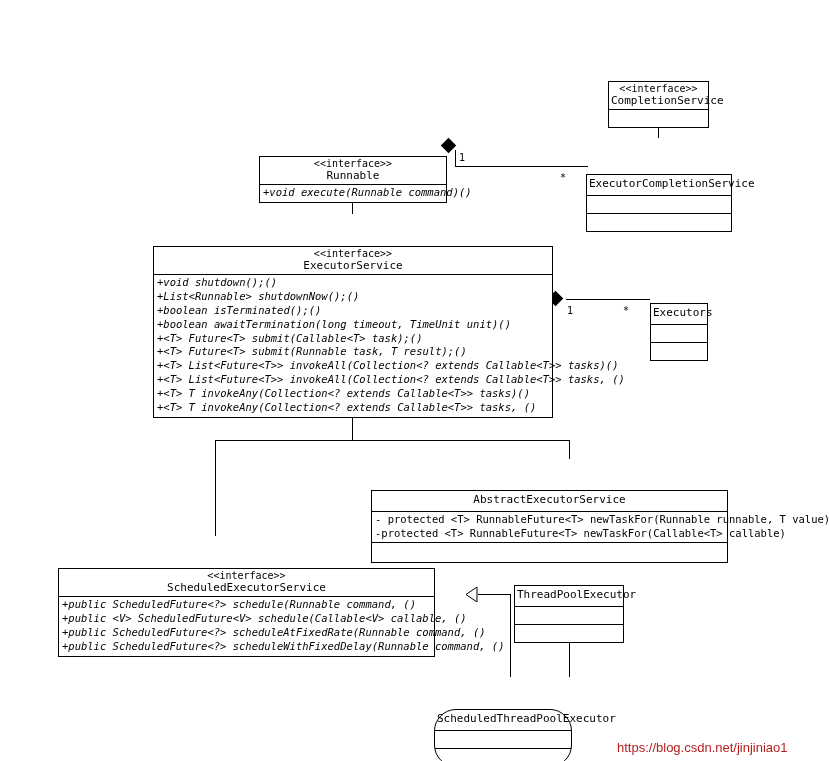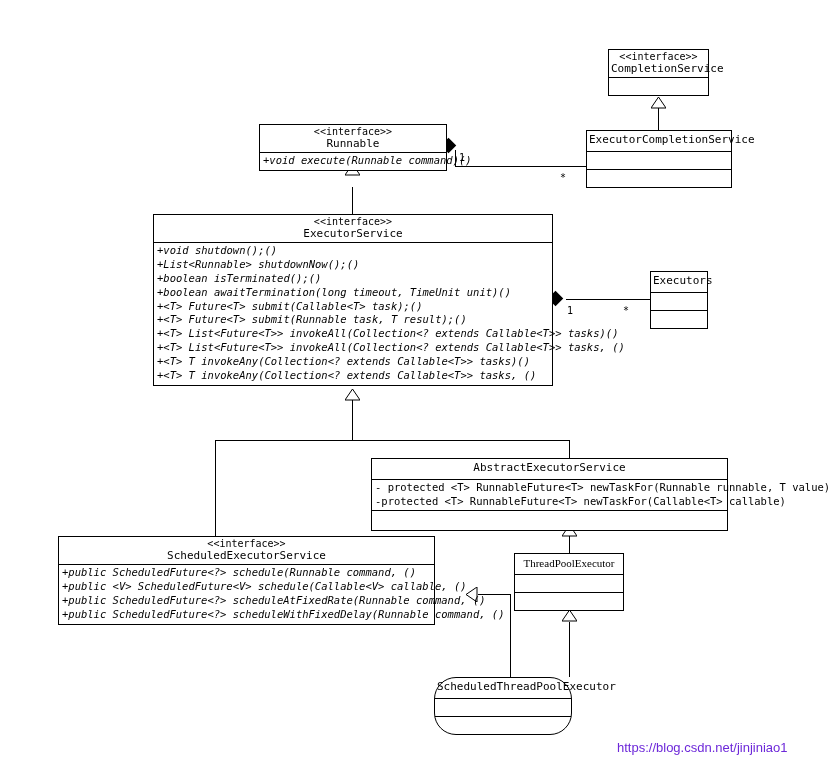--- a/index.html
+++ b/index.html
@@ -14,20 +14,21 @@
     background: #ffffff;
     font-family: "DejaVu Sans Mono", monospace;
     overflow: hidden;
   }
   .uml-class {
     position: absolute;
     border: 1px solid #000000;
     background: #ffffff;
     box-sizing: border-box;
     z-index: 5;
+    margin-top: 32px;
   }
   .uml-header {
     text-align: center;
     padding: 1px 2px 2px 2px;
     line-height: 1.15;
   }
   .stereotype {
     display: block;
     font-size: 10px;
     color: #000;
@@ -80,21 +81,21 @@
     position: absolute;
     font-family: "DejaVu Sans Mono", monospace;
     font-size: 10px;
     color: #000;
     z-index: 6;
   }
   .watermark {
     position: absolute;
     font-family: "Liberation Sans", sans-serif;
     font-size: 13px;
-    color: #6d28d9;
+    color: #b91c1c;
     z-index: 2;
   }
 </style>
 </head>
 <body>
 
 <div id="canvas">
 
   <div class="ln vln" style="left:658px; top:108px; height:30px;"></div>
   <div class="tri-wrap" style="left:651px; top:97px;">
@@ -168,21 +169,21 @@
     <div class="uml-header">
       <span class="stereotype">&lt;&lt;interface&gt;&gt;</span>
       <span class="cls-name">Runnable</span>
     </div>
     <div class="uml-sep"></div>
     <div class="uml-compartment">
       <div class="member it">+void execute(Runnable command)()</div>
     </div>
   </div>
 
-  <div class="uml-class" style="left:586px; top:130px; width:146px;">
+  <div class="uml-class" style="left:586px; top:142px; width:146px;">
     <div class="uml-header" style="padding-top:3px;padding-bottom:4px;">
       <span class="cls-name">ExecutorCompletionService</span>
     </div>
     <div class="uml-sep"></div>
     <div class="uml-compartment empty-compartment"></div>
     <div class="uml-sep"></div>
     <div class="uml-compartment empty-compartment"></div>
   </div>
 
   <div class="uml-class" style="left:153px; top:214px; width:400px;">
@@ -235,21 +236,21 @@
     </div>
     <div class="uml-sep"></div>
     <div class="uml-compartment">
       <div class="member it">+public ScheduledFuture&lt;?&gt; schedule(Runnable command, ()</div>
       <div class="member it">+public &lt;V&gt; ScheduledFuture&lt;V&gt; schedule(Callable&lt;V&gt; callable, ()</div>
       <div class="member it">+public ScheduledFuture&lt;?&gt; scheduleAtFixedRate(Runnable command, ()</div>
       <div class="member it">+public ScheduledFuture&lt;?&gt; scheduleWithFixedDelay(Runnable command, ()</div>
     </div>
   </div>
 
-  <div class="uml-class" style="left:514px; top:553px; width:110px;font-family:Liberation Serif, serif;">
+  <div class="uml-class" style="left:514px; top:553px; width:110px;">
     <div class="uml-header" style="padding-top:3px;padding-bottom:4px;">
       <span class="cls-name">ThreadPoolExecutor</span>
     </div>
     <div class="uml-sep"></div>
     <div class="uml-compartment empty-compartment"></div>
     <div class="uml-sep"></div>
     <div class="uml-compartment empty-compartment"></div>
   </div>
 
   <div class="uml-class" style="left:434px; top:677px; width:138px;border-radius:22px;">

